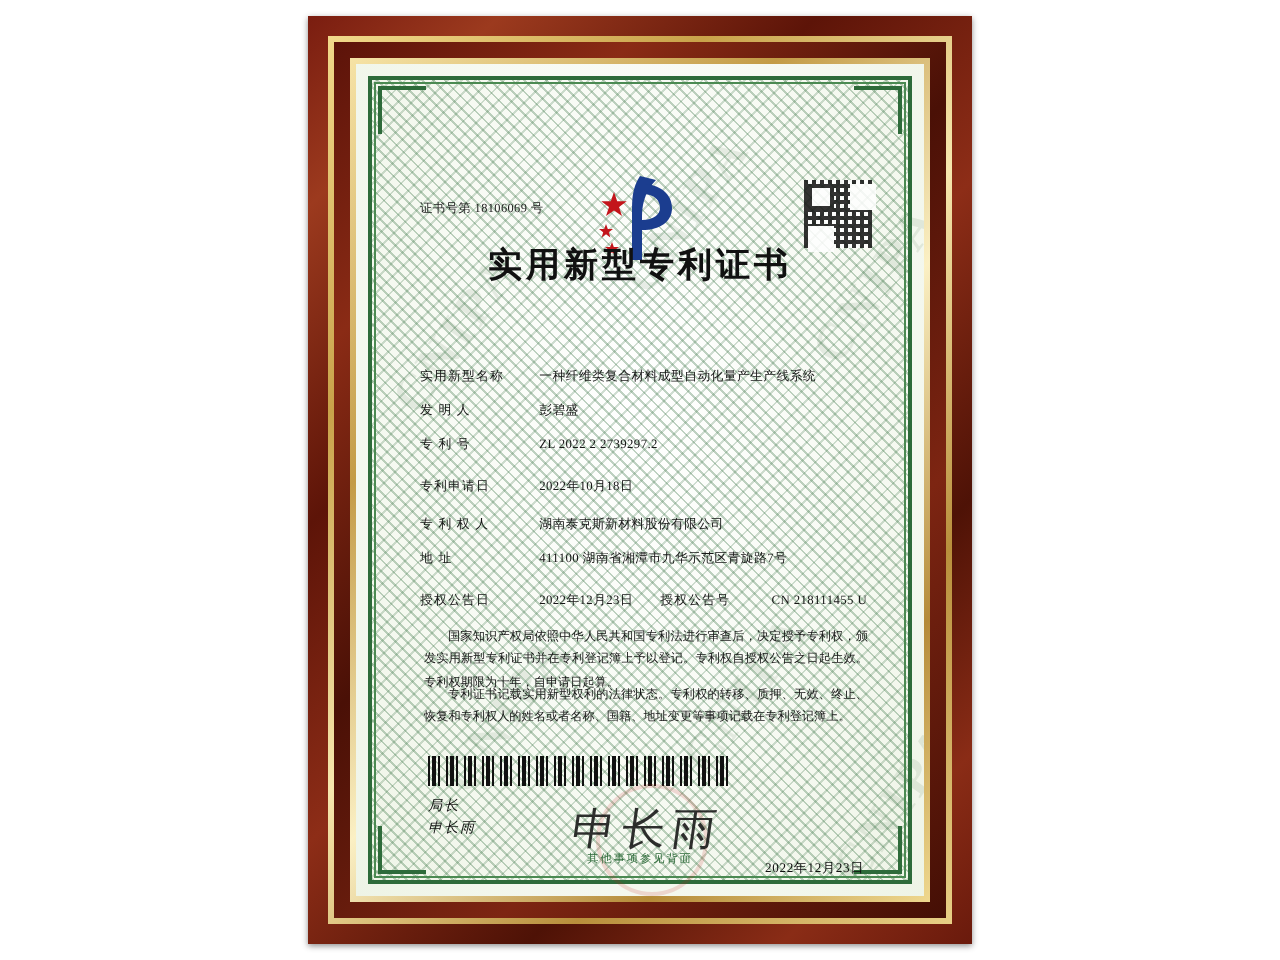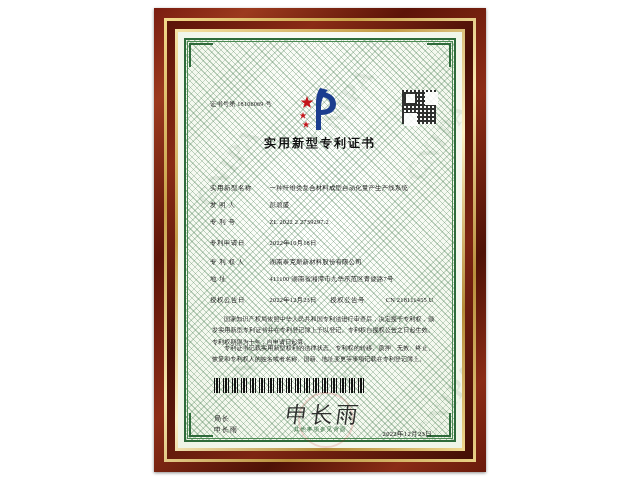--- a/index.html
+++ b/index.html
@@ -159,23 +159,23 @@
     left: 50%;
     top: 52px;
     transform: translateX(-50%);
     width: 52px;
     height: 52px;
   }
 
   #cert-title {
     position: absolute;
     left: 0; right: 0;
-    top: 103px;
+    top: 89px;
     text-align: center;
-    font-size: 12px;
+    font-size: 17px;
     font-weight: bold;
     letter-spacing: 2px;
     color: #111;
     font-family: "Liberation Serif", serif;
   }
 
   
   .field-row {
     position: absolute;
     left: 32px;
@@ -218,26 +218,27 @@
     background-image: repeating-linear-gradient(90deg,
       #111 0 1px, transparent 1px 2px,
       #111 2px 4px, transparent 4px 5px,
       #111 5px 6px, transparent 6px 9px);
   }
 
   
   #sig-label {
     position: absolute;
     left: 36px;
-    top: 382px;
+    top: 366px;
     font-size: 7px;
     line-height: 1.6;
     color: #111;
     font-family: "Liberation Serif", serif;
     letter-spacing: 1px;
+    font-style: italic;
   }
   #sig-handwriting {
     position: absolute;
     left: 108px;
     top: 368px;
     font-size: 22px;
     color: #1a1a1a;
     font-family: "Liberation Serif", serif;
     transform: skewX(-8deg);
     letter-spacing: 3px;

